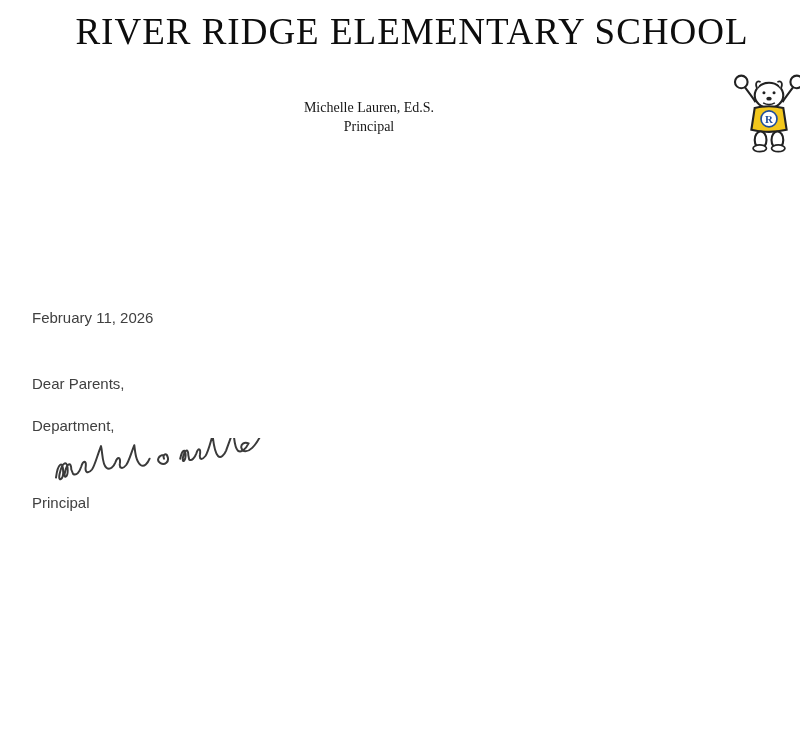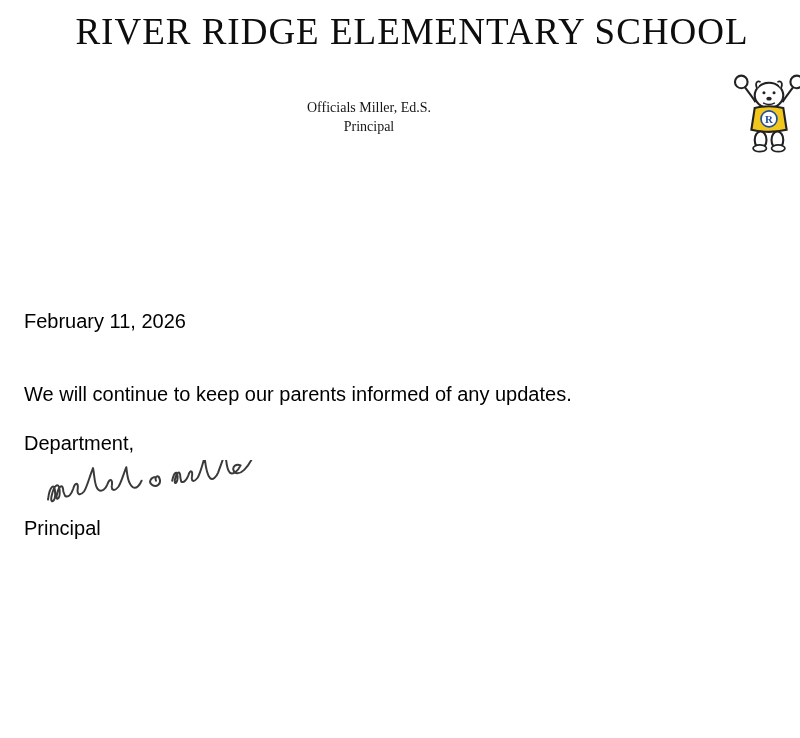--- a/index.html
+++ b/index.html
@@ -42,24 +42,24 @@
     padding-top: 28px;
     color: #161616;
   }
   .logo-wrap {
     width: 86px;
     flex: 0 0 86px;
     display: flex;
     justify-content: center;
   }
   .letter-body {
-    margin: 152px 24px 0 12px;
-    font-size: 20px;
+    margin: 152px 24px 0 20px;
+    font-size: 15px;
     line-height: 1.45;
-    color: #000000;
+    color: #404040;
   }
   .letter-body p {
     margin: 0;
   }
   .date-line {
     margin-bottom: 44px !important;
   }
   .salutation {
     margin-bottom: 16px !important;
   }
@@ -77,21 +77,21 @@
 </head>
 <body>
 
 <div class="page">
 
   <h1 class="school-title">RIVER RIDGE ELEMENTARY SCHOOL</h1>
 
   <div class="header-row">
 
     <div class="staff-block">
-      <div>Officials Miller, Ed.S.</div>
+      <div>Michelle Lauren, Ed.S.</div>
       <div>Principal</div>
     </div>
 
     <div class="logo-wrap">
       <svg width="84" height="84" viewBox="0 0 100 100">
 
         <circle cx="17" cy="13" r="7.5" fill="#ffffff" stroke="#222222" stroke-width="2.5"></circle>
         <circle cx="83" cy="13" r="7.5" fill="#ffffff" stroke="#222222" stroke-width="2.5"></circle>
         <path d="M21 19 C27 27 30 31 34 37" fill="none" stroke="#222222" stroke-width="2.5"></path>
         <path d="M79 19 C73 27 70 31 66 37" fill="none" stroke="#222222" stroke-width="2.5"></path>
@@ -116,22 +116,22 @@
       </svg>
     </div>
 
 
   </div>
 
   <div class="letter-body">
 
     <p class="date-line">February 11, 2026</p>
 
+    <p class="salutation">Dear Parents,</p>
 
-    <p>We will continue to keep our parents informed of any updates.</p>
 
     <p class="closing">Department,</p>
 
     <div class="signature-wrap">
       <svg class="sig-svg" width="300" height="54" viewBox="0 0 300 60">
         <path d="M10 44
                  c2 -16 8 -20 8 -6 c0 8 -6 12 -4 2
                  c3 -14 9 -16 9 -4 c0 8 -5 10 -3 2
                  c2 -10 7 -12 7 -3 l2 5
                  c4 2 7 -2 9 -8 c2 -7 6 -8 5 0 c-1 7 3 8 7 3

